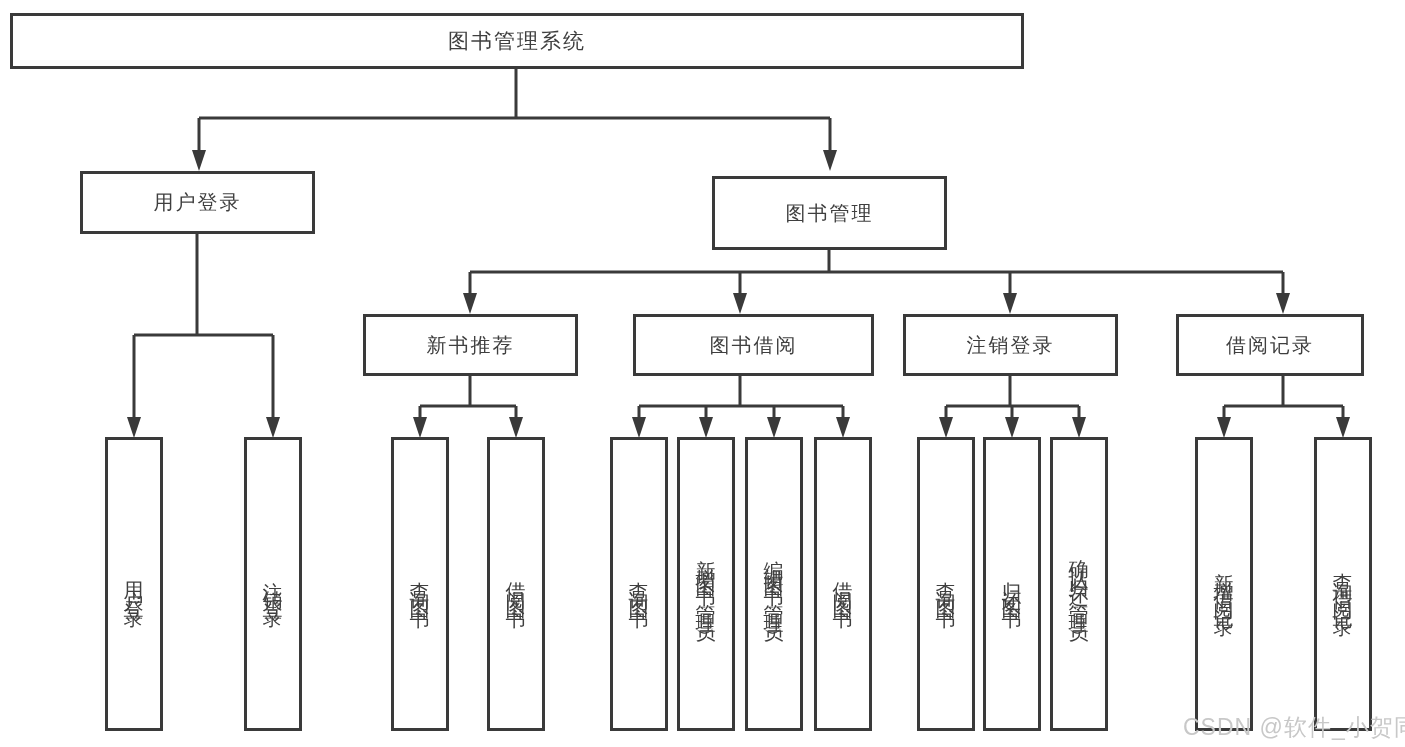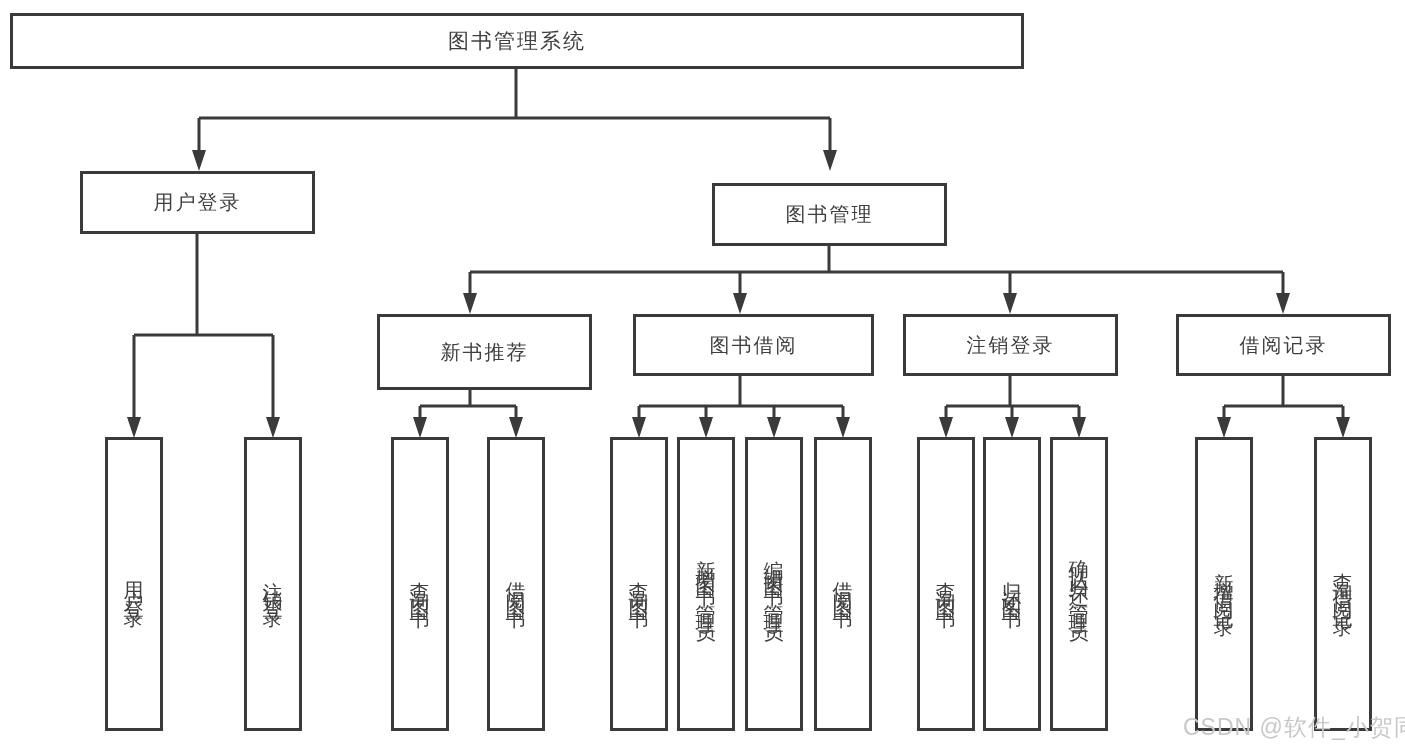--- a/index.html
+++ b/index.html
@@ -91,26 +91,26 @@
     <g>
       <path d="M1283,376 V406 M1224,406 H1343 M1224,406 V419 M1343,406 V419"></path>
       <polygon points="1217,417 1231,417 1224,438"></polygon>
       <polygon points="1336,417 1350,417 1343,438"></polygon>
     </g>
   </svg>
 
   <div class="box h root" style="left:10px;top:13px;width:1014px;height:56px;">图书管理系统</div>
 
   <div class="box h" style="left:80px;top:171px;width:235px;height:63px;">用户登录</div>
-  <div class="box h" style="left:712px;top:183px;width:235px;height:63px;">图书管理</div>
+  <div class="box h" style="left:712px;top:176px;width:235px;height:74px;">图书管理</div>
 
-  <div class="box h" style="left:377px;top:314px;width:215px;height:76px;">新书推荐</div>
+  <div class="box h" style="left:363px;top:314px;width:215px;height:62px;">新书推荐</div>
   <div class="box h" style="left:633px;top:314px;width:241px;height:62px;">图书借阅</div>
   <div class="box h" style="left:903px;top:314px;width:215px;height:62px;">注销登录</div>
-  <div class="box h" style="left:1176px;top:314px;width:215px;height:62px;">借阅记录</div>
+  <div class="box h" style="left:1176px;top:314px;width:188px;height:62px;">借阅记录</div>
 
   <div class="box v" style="left:105px;top:437px;width:58px;height:294px;">用户登录</div>
   <div class="box v" style="left:244px;top:437px;width:58px;height:294px;">注销登录</div>
 
   <div class="box v" style="left:391px;top:437px;width:58px;height:294px;">查询图书</div>
   <div class="box v" style="left:487px;top:437px;width:58px;height:294px;">借阅图书</div>
 
   <div class="box v" style="left:610px;top:437px;width:58px;height:294px;">查询图书</div>
   <div class="box v" style="left:677px;top:437px;width:58px;height:294px;">新增图书（管理员）</div>
   <div class="box v" style="left:745px;top:437px;width:58px;height:294px;">编辑图书（管理员）</div>

